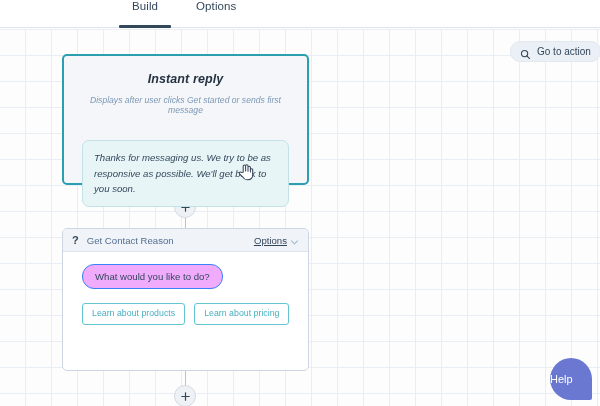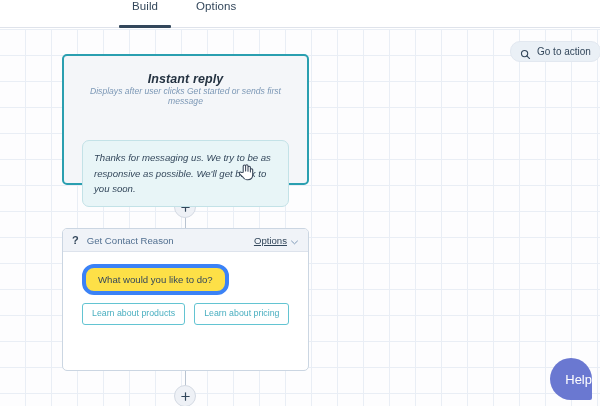--- a/index.html
+++ b/index.html
@@ -118,21 +118,21 @@
   }
   .node-instant .title {
     margin: 16px 0 0 0;
     text-align: center;
     font-size: 12.5px;
     font-weight: 700;
     color: #253342;
     letter-spacing: .1px;
   }
   .node-instant .subtitle {
-    margin: 0 12px 0 12px;
+    margin: 9px 12px 0 12px;
     text-align: center;
     font-size: 8.6px;
     color: #7c98b6;
     line-height: 1.2;
   }
   .msg-bubble {
     position: absolute;
     left: 18px; top: 84px;
     width: 207px;
     min-height: 57px;
@@ -190,22 +190,22 @@
     font-size: 9.6px;
     color: #33475b;
     text-decoration: underline;
   }
   .caret { display: block; }
 
   .node-reason .body { position: relative; padding: 0; }
   .q-bubble {
     position: absolute;
     left: 19px; top: 12px;
-    background: #fde047;
-    border: 4px solid #3b82f6;
+    background: #f0abfc;
+    border: 1px solid #3b82f6;
     border-radius: 12px;
     padding: 6px 12px;
     font-size: 9.6px;
     color: #33475b;
     white-space: nowrap;
   }
   .replies {
     position: absolute;
     left: 19px; top: 51px;
     width: 212px;
@@ -224,23 +224,23 @@
     line-height: 1.1;
   }
 
   
   .help-bubble {
     position: absolute;
     right: 8px; bottom: 6px;
     width: 42px; height: 42px;
     background: #6a78d1;
     border-radius: 21px 21px 2px 21px;
-    display: flex; align-items: center; justify-content: flex-end;
+    display: flex; align-items: center; justify-content: flex-start;
     color: #ffffff;
-    font-size: 13px;
+    font-size: 11px;
     cursor: pointer;
     z-index: 25;
   }
 
   
   .cursor {
     position: absolute;
     left: 238px; top: 134px;
     width: 16px; height: 18px;
     z-index: 40;

